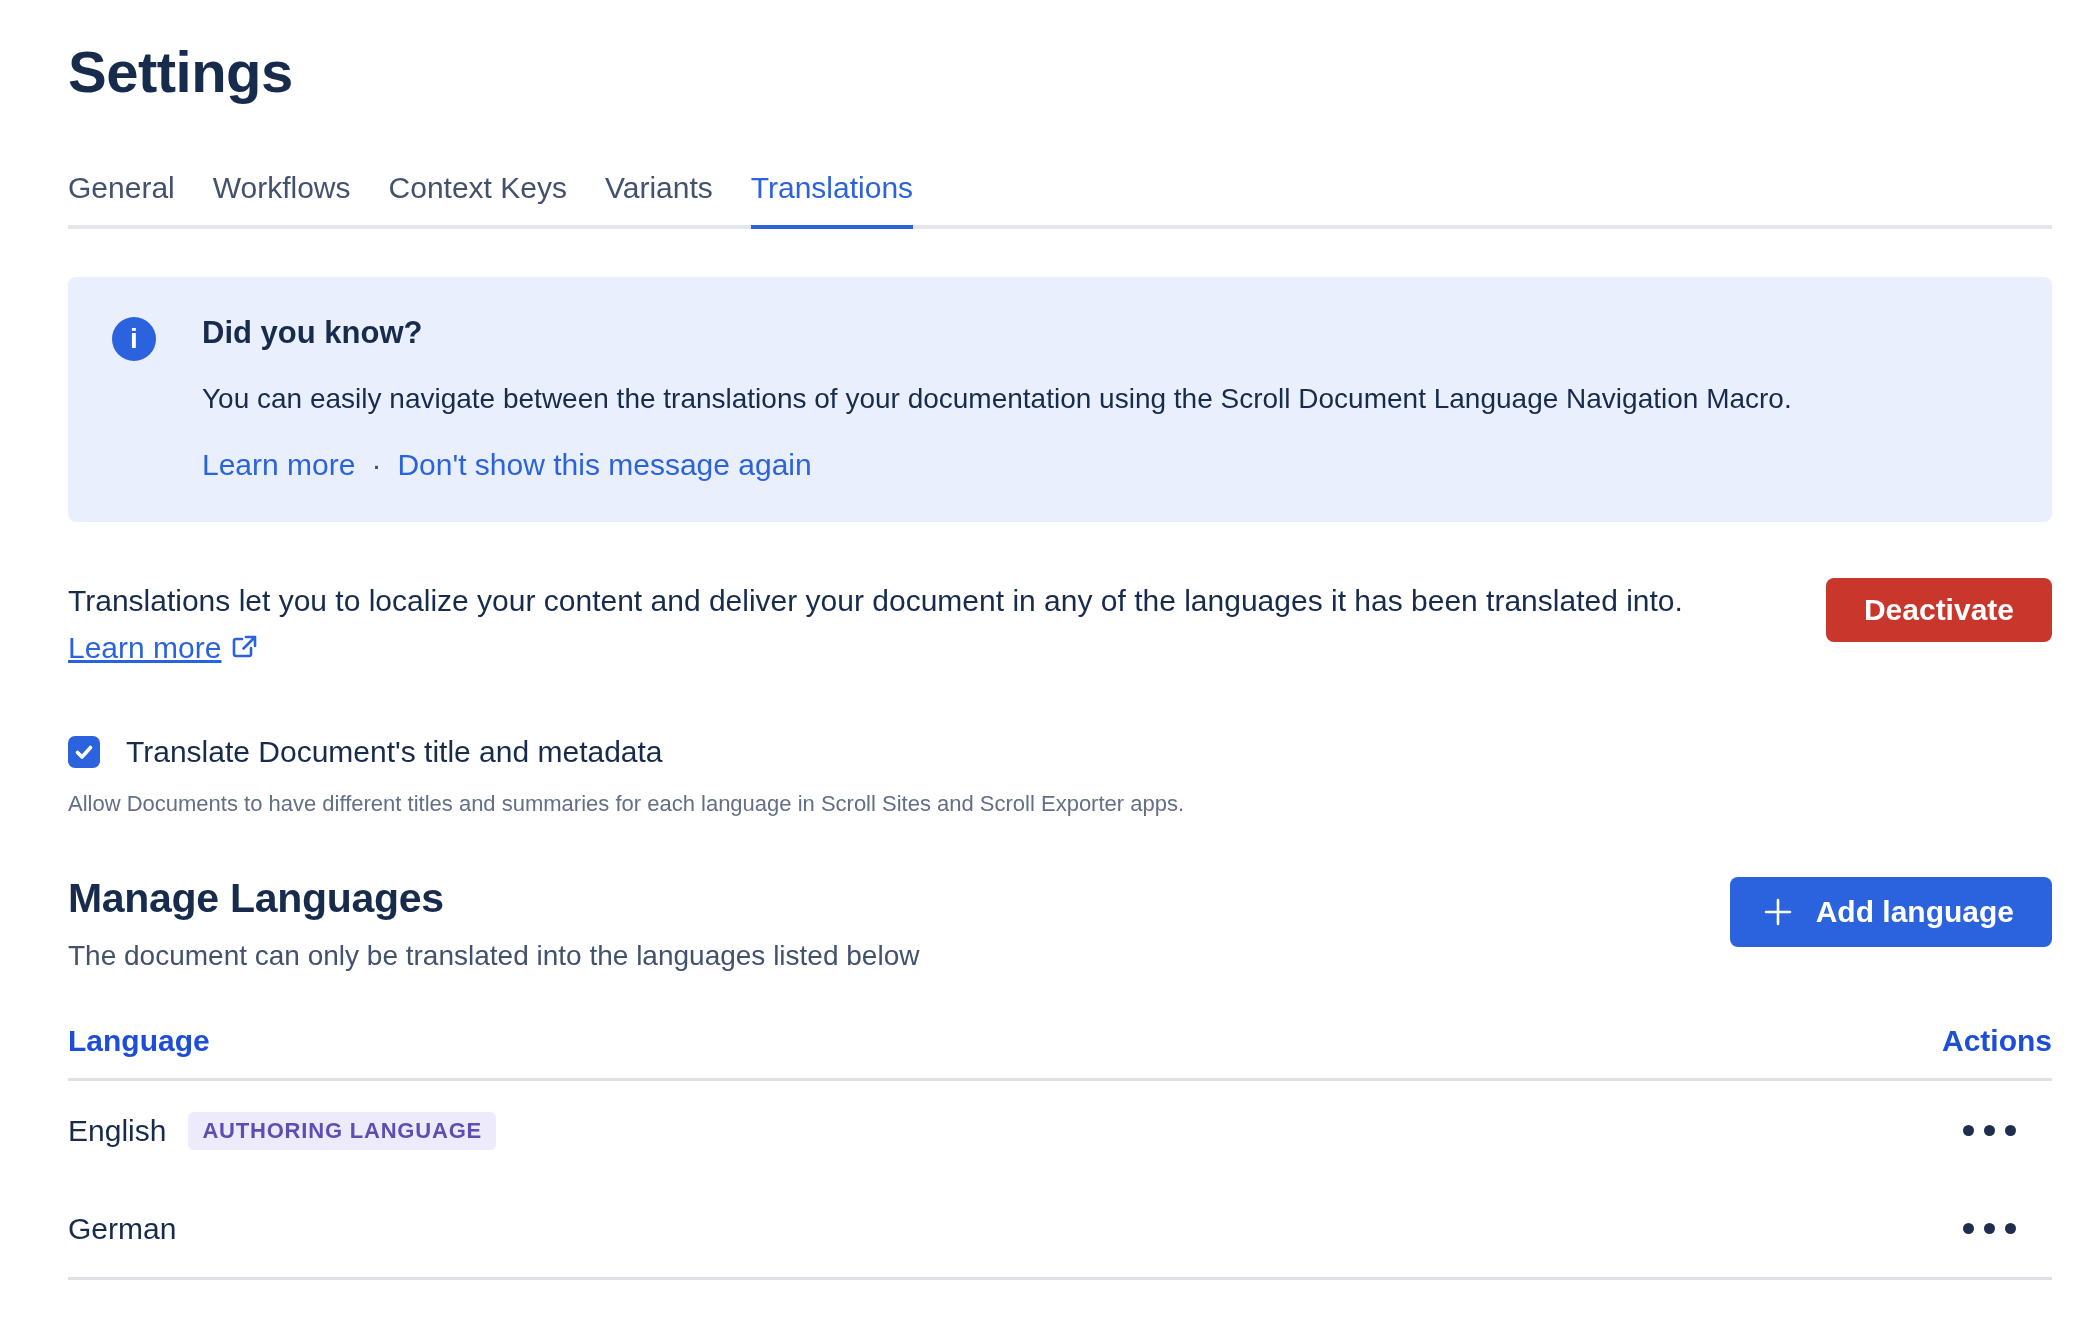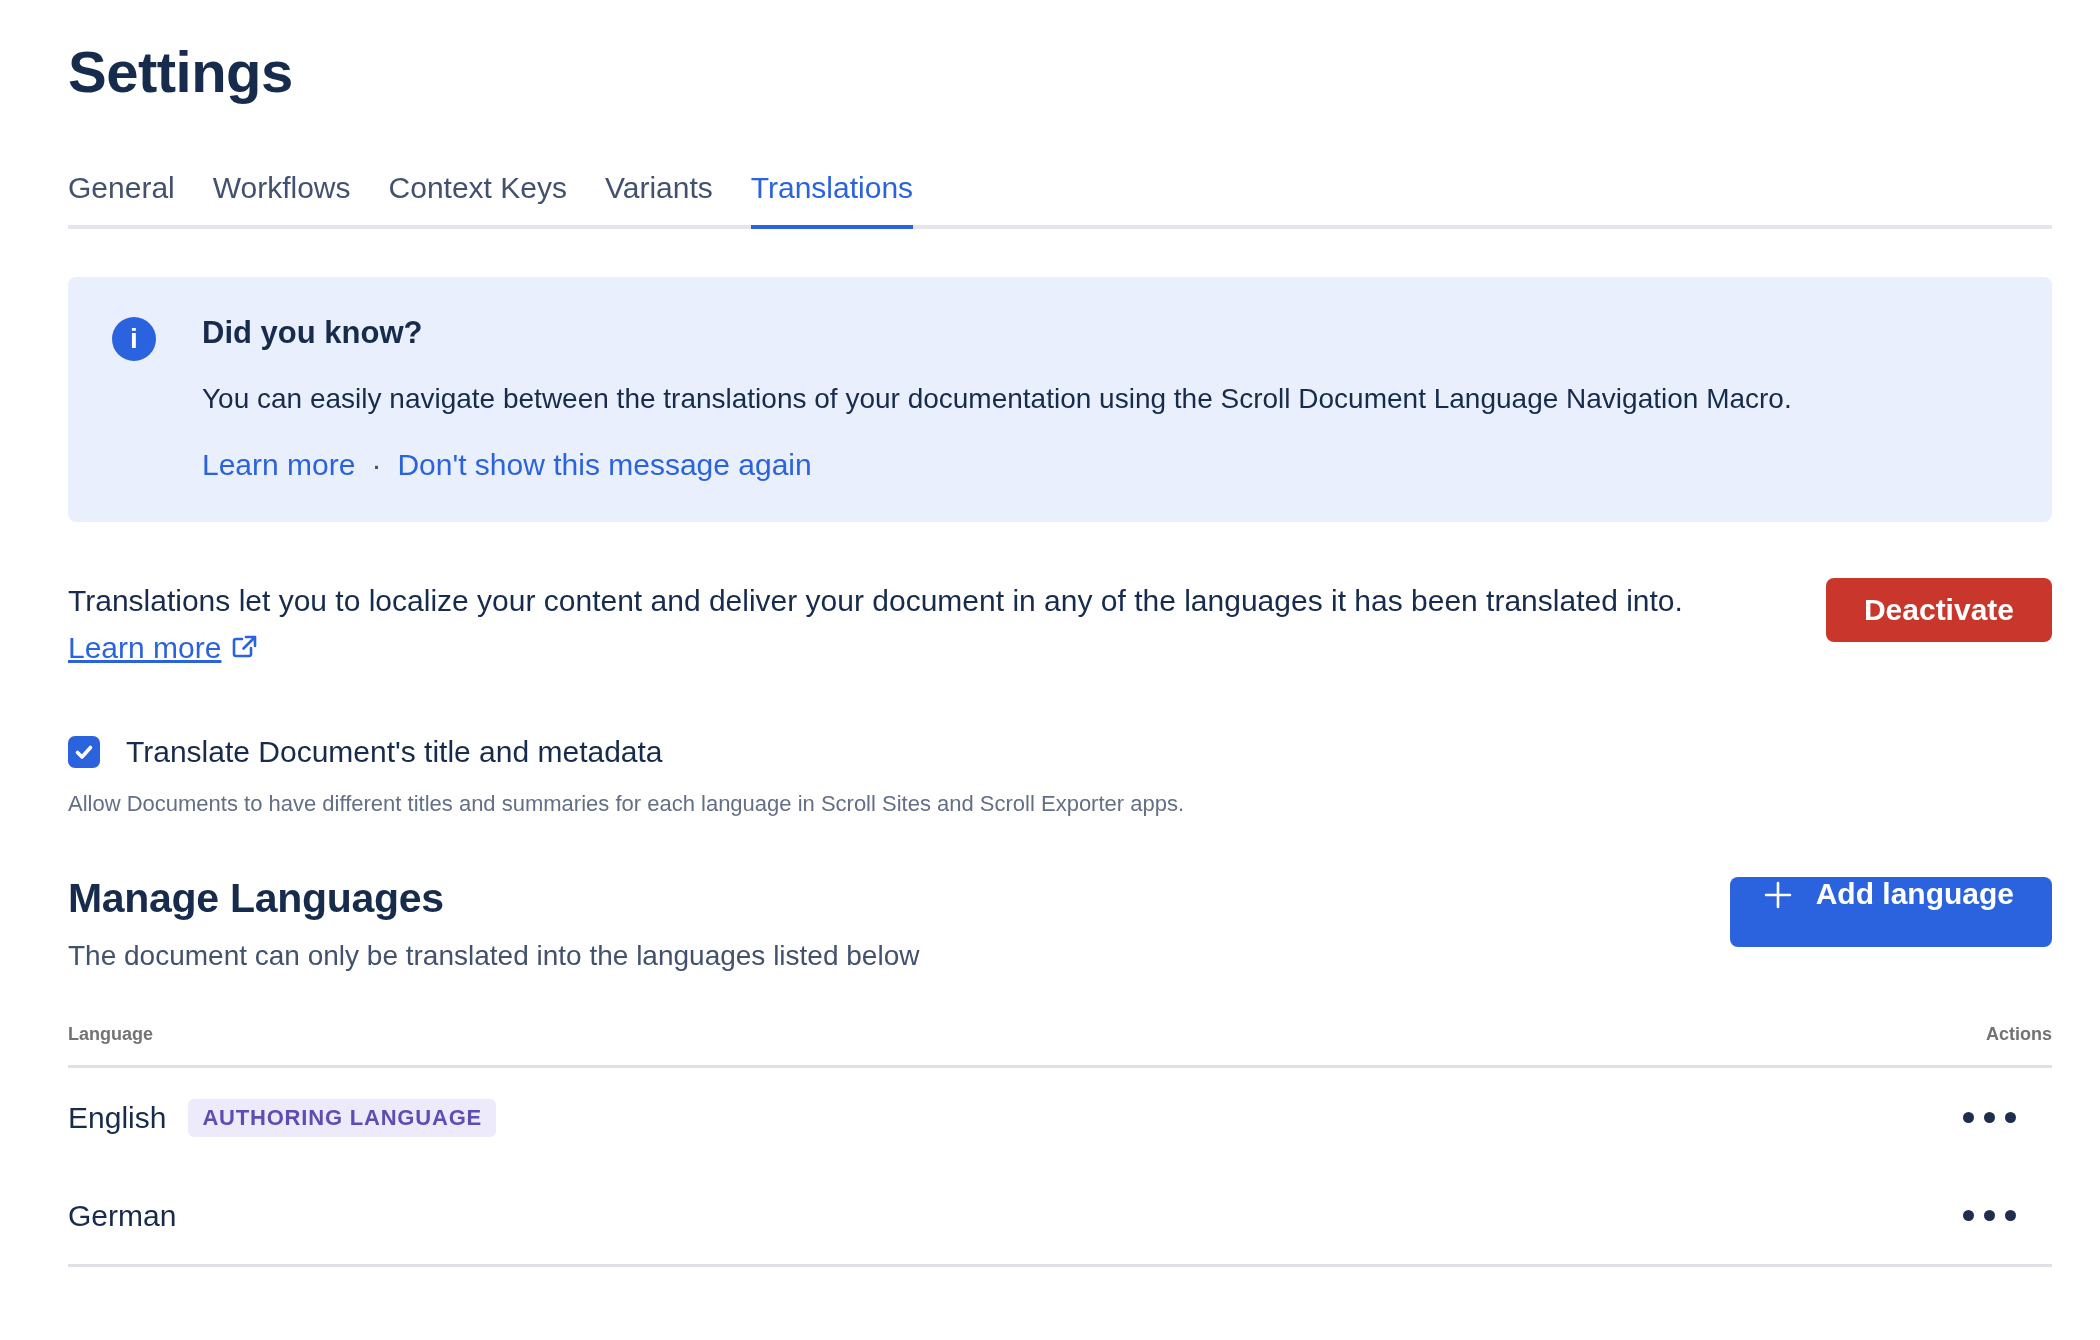--- a/index.html
+++ b/index.html
@@ -53,26 +53,26 @@
   .checkbox{width:32px;height:32px;border-radius:7px;background:var(--accent);
             display:flex;align-items:center;justify-content:center;cursor:pointer;flex:none;}
   .check-label{margin-left:26px;font-size:30px;color:var(--ink);cursor:pointer;}
   .check-help{margin-top:22px;font-size:22px;color:var(--subtle);}
 
   
   .manage-row{margin-top:58px;display:flex;justify-content:space-between;align-items:flex-start;}
   .manage-title{font-size:41px;font-weight:700;letter-spacing:-0.3px;color:var(--ink);}
   .manage-sub{margin-top:18px;font-size:28px;color:var(--slate);}
   .btn-primary{background:var(--accent);color:#fff;font-size:30px;font-weight:600;
-               height:70px;padding:0 38px 0 30px;display:flex;align-items:flex-start;gap:20px;margin-top:2px;}
+               height:70px;padding:0 38px 0 30px;display:flex;align-items:center;gap:20px;margin-top:2px;}
 
   
   .lang-table{margin-top:52px;}
   .t-head{display:flex;justify-content:space-between;align-items:center;
-          font-size:18px;font-weight:700;color:#737373;padding-bottom:20px;
+          font-size:30px;font-weight:700;color:#1d4ed8;padding-bottom:20px;
           border-bottom:3px solid var(--divider);gap:24px;}
   .t-body{border-bottom:3px solid var(--divider);}
   .t-row{display:flex;justify-content:space-between;align-items:center;padding:31px 0;}
   .lang-cell{display:flex;align-items:center;font-size:30px;color:var(--ink);}
   .badge{margin-left:22px;background:var(--badge-bg);color:var(--badge-text);
          font-size:22px;font-weight:700;letter-spacing:0.8px;text-transform:uppercase;
          padding:8px 14px;border-radius:6px;line-height:1;}
   .ellipsis-btn{background:none;display:flex;gap:10px;align-items:center;
                 padding:10px 36px 10px 10px;}
   .e-dot{width:11px;height:11px;border-radius:50%;background:#1F2D4E;}

